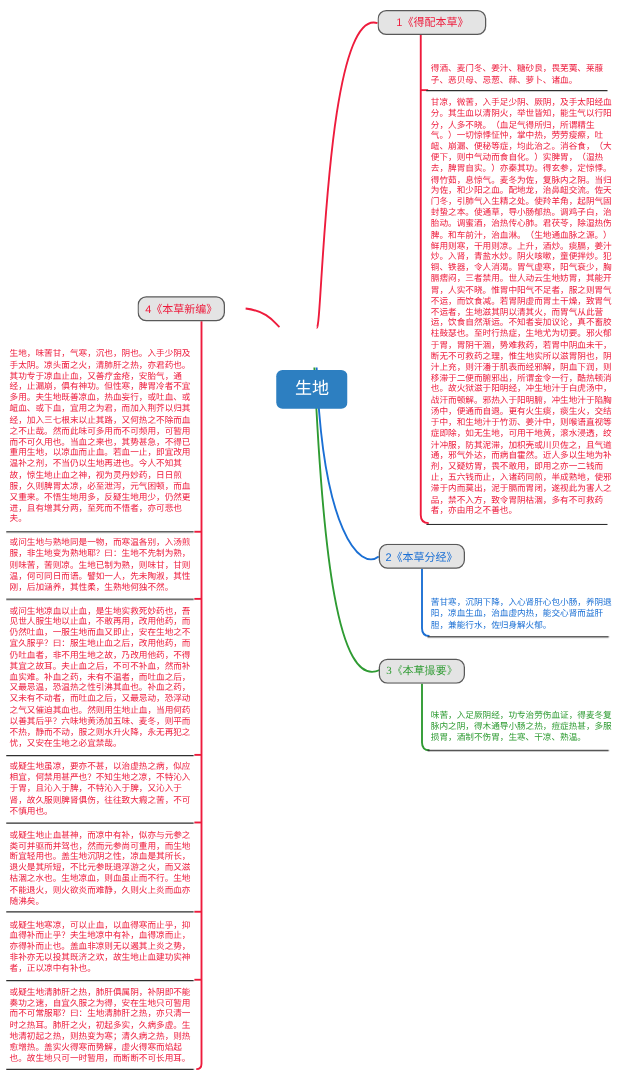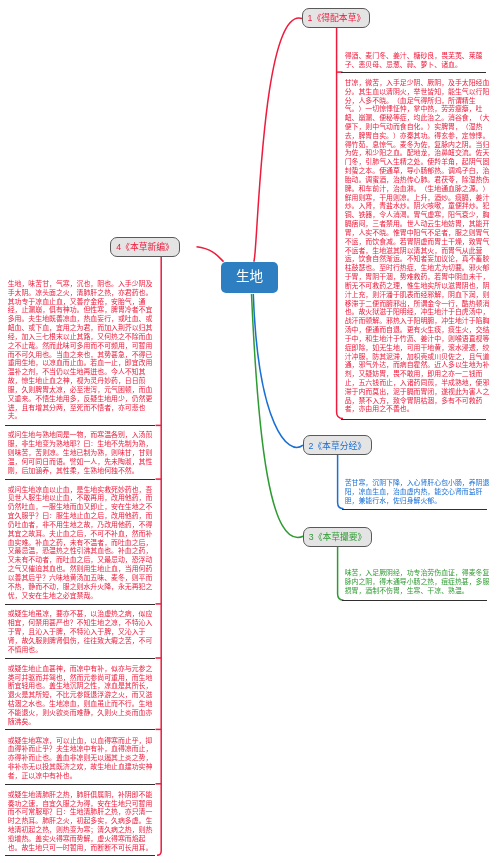--- a/index.html
+++ b/index.html
@@ -9,21 +9,21 @@
   #stage{position:absolute;left:0;top:0;width:499px;height:863px;overflow:hidden;}
   svg#links{position:absolute;left:0;top:0;width:499px;height:863px;}
 
   .node{position:absolute;box-sizing:border-box;border:1.1px solid #595959;
         background:#e4e4e4;border-radius:7px;
         display:flex;align-items:center;justify-content:center;
         font-size:8.8px;white-space:nowrap;backface-visibility:hidden;}
   .root{position:absolute;box-sizing:border-box;background:#2d7fc1;
         border-radius:5px;color:#ffffff;
         display:flex;align-items:center;justify-content:center;
-        font-size:13.6px;letter-spacing:0px;line-height:1;padding-bottom:1.5px;backface-visibility:hidden;}
+        font-size:13.6px;letter-spacing:0px;line-height:1;padding-bottom:1.5px;backface-visibility:hidden;margin-top:34px;}
 
   .col{position:absolute;box-sizing:border-box;backface-visibility:hidden;}
   .blk{position:relative;box-sizing:border-box;
        font-size:6.9px;line-height:8.83px;letter-spacing:0px;
        text-align:left;text-spacing-trim:space-all;}
   .rule{position:absolute;height:0;border-top:1.1px solid #2f2f2f;}
 </style>
 </head>
 <body>
 
@@ -49,27 +49,27 @@
     <path d="M 161.2 425.4 L 155.5 425.4" fill="none" stroke="#ee1b3c" stroke-width="1.5"></path>
     <path d="M 161.2 479.1 L 155.5 479.1" fill="none" stroke="#ee1b3c" stroke-width="1.5"></path>
     <path d="M 161.2 603.9 L 155.5 603.9" fill="none" stroke="#ee1b3c" stroke-width="1.5"></path>
     <path d="M 161.2 658 L 155.5 658" fill="none" stroke="#ee1b3c" stroke-width="1.5"></path>
     <path d="M 161.2 729.4 L 155.5 729.4" fill="none" stroke="#ee1b3c" stroke-width="1.5"></path>
     <path d="M 161.2 783.8 L 155.5 783.8" fill="none" stroke="#ee1b3c" stroke-width="1.5"></path>
 
     <path d="M 161.2 257 L 161.2 851 Q 161.2 855.3 157 855.3" fill="none" stroke="#ee1b3c" stroke-width="1.5"></path>
   </svg>
 
-  <div class="node" style="left:302.4px;top:7.6px;width:68px;height:20.6px;color:#ee1b3c;">
+  <div class="node" style="left:302.4px;top:7.6px;width:87px;height:20.6px;color:#ee1b3c;">
     <span>1《得配本草》</span>
   </div>
   <div class="node" style="left:302.6px;top:435.4px;width:69.3px;height:19.8px;color:#1a6fd4;">
     <span>2《本草分经》</span>
   </div>
-  <div class="node" style="left:302.9px;top:526.6px;width:69.4px;height:20px;color:#2e9b32;">
+  <div class="node" style="left:302.9px;top:526.6px;width:69.4px;height:20px;color:#2e9b32;font-family:Liberation Serif, serif;">
     <span>3《本草撮要》</span>
   </div>
   <div class="node" style="left:110px;top:236.6px;width:70.1px;height:20.3px;color:#ee1b3c;">
     <span>4《本草新编》</span>
   </div>
 
   <div class="root" style="left:221.2px;top:262.2px;width:56.8px;height:30.7px;">
     <span>生地</span>
   </div>
 

